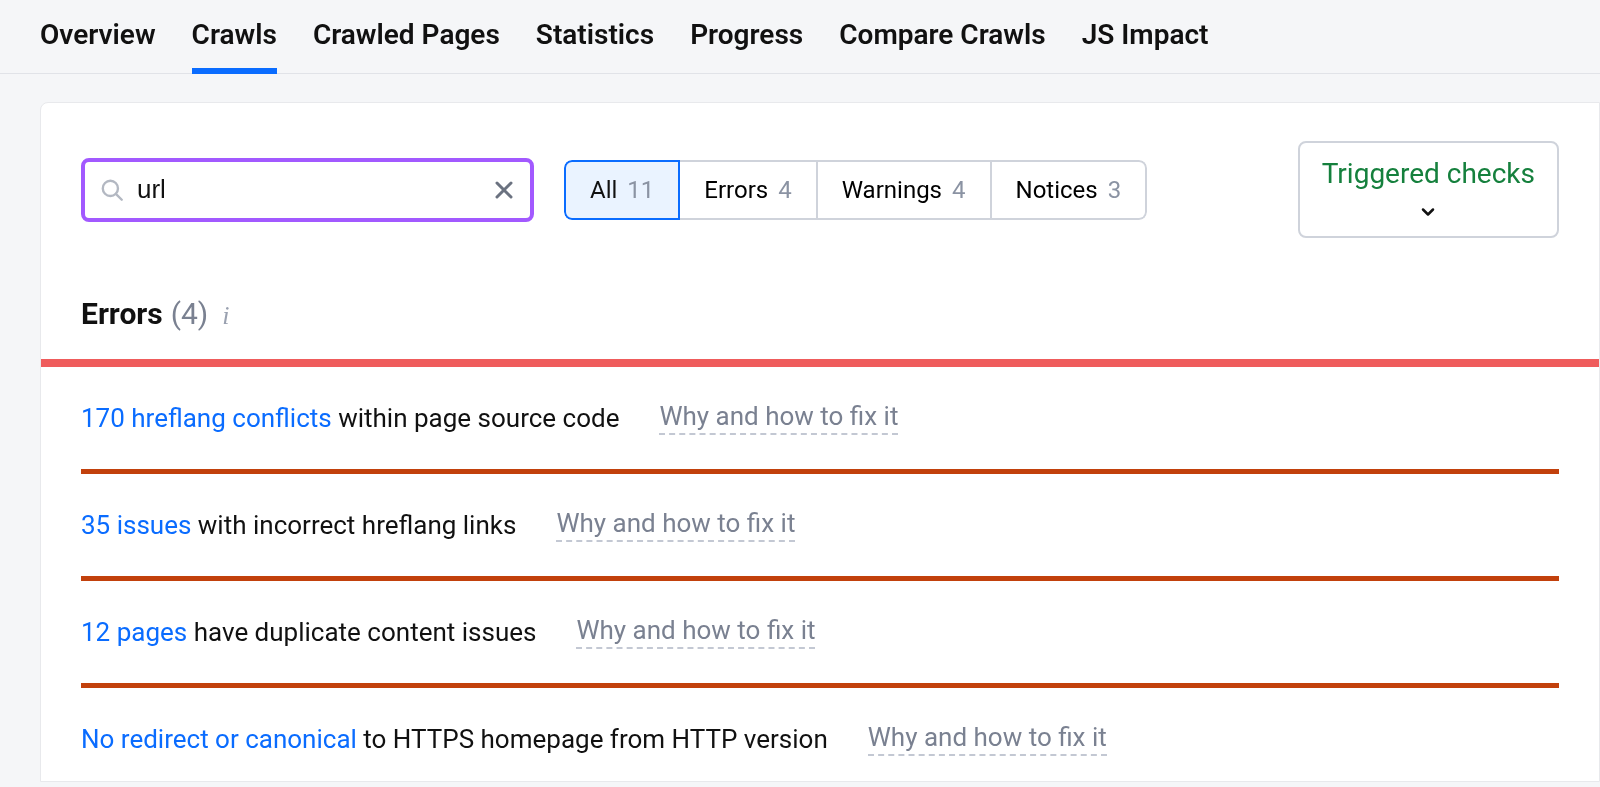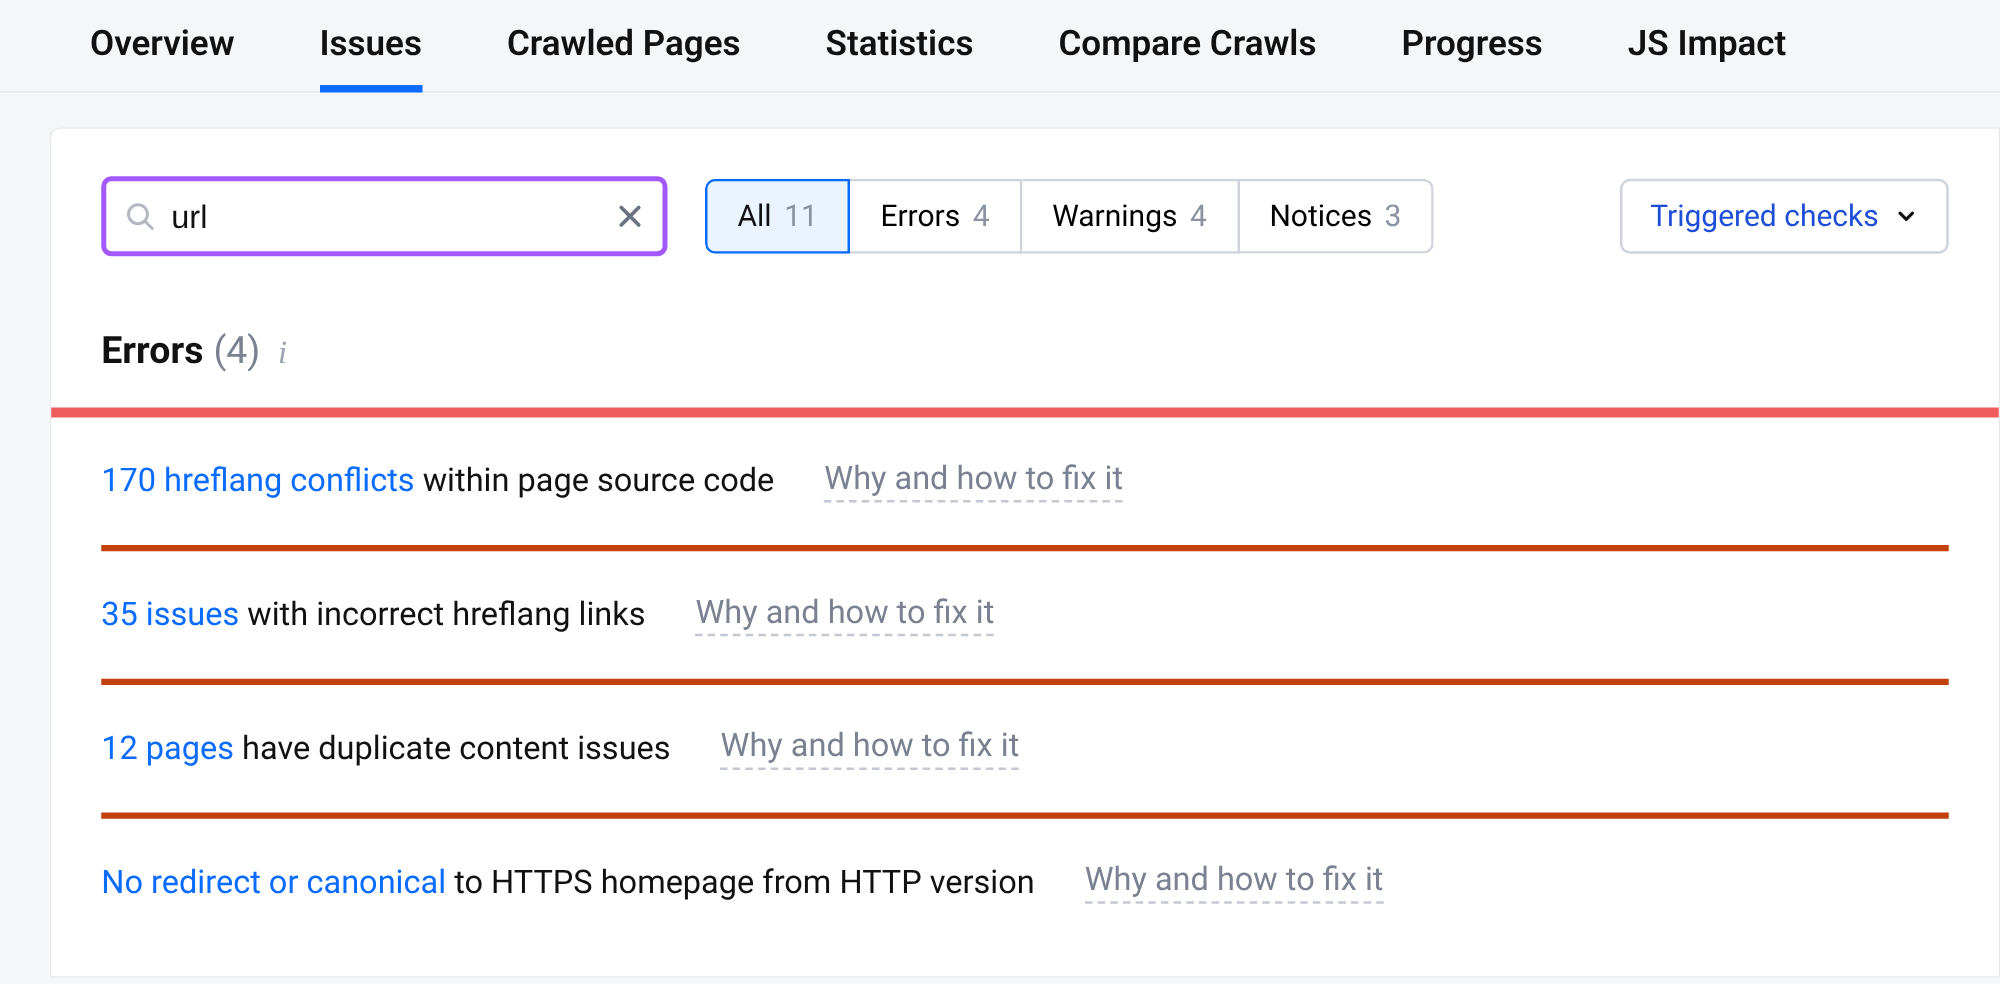--- a/index.html
+++ b/index.html
@@ -20,21 +20,20 @@
     border-bottom: 1px solid #e1e3e8;
     background: #f5f6f8;
   }
   .nav-item {
     font-size: 28px;
     font-weight: 600;
     color: #111;
     padding-bottom: 22px;
     cursor: pointer;
     position: relative;
-    margin-left: 32px;
   }
   .nav-item.active::after {
     content: "";
     position: absolute;
     left: 0; right: 0; bottom: -1px;
     height: 6px;
     background: #0a6cff;
   }
 
   
@@ -102,27 +101,28 @@
     border-color: #0a6cff;
     color: #111;
   }
   .seg-item .count { color: #8b93a3; font-weight: 400; }
 
   .triggered {
     margin-left: auto;
     border: 2px solid #cfd3db;
     border-radius: 8px;
     padding: 14px 22px;
-    font-size: 24px;
-    color: #1d4ed8;
+    font-size: 28px;
+    color: #15803d;
     background: #fff;
     display: flex;
     align-items: center;
     gap: 12px;
     cursor: pointer;
+    flex-direction: column;
   }
 
   .section-heading {
     margin-top: 58px;
     display: flex;
     align-items: baseline;
     gap: 8px;
     font-size: 30px;
   }
   .section-heading .title { font-weight: 700; color: #111; }
@@ -159,25 +159,25 @@
     padding-bottom: 2px;
   }
 
   svg { display: block; }
 </style>
 </head>
 <body>
 
 <div class="nav">
   <div class="nav-item">Overview</div>
-  <div class="nav-item active">Issues</div>
+  <div class="nav-item active">Crawls</div>
   <div class="nav-item">Crawled Pages</div>
   <div class="nav-item">Statistics</div>
+  <div class="nav-item">Progress</div>
   <div class="nav-item">Compare Crawls</div>
-  <div class="nav-item">Progress</div>
   <div class="nav-item">JS Impact</div>
 </div>
 
 <div class="panel">
 
   <div class="toolbar">
 
     <div class="search-wrap">
       <span class="sicon">
         <svg width="26" height="26" viewBox="0 0 24 24" fill="none" stroke="currentColor" stroke-width="2.2" stroke-linecap="round">

